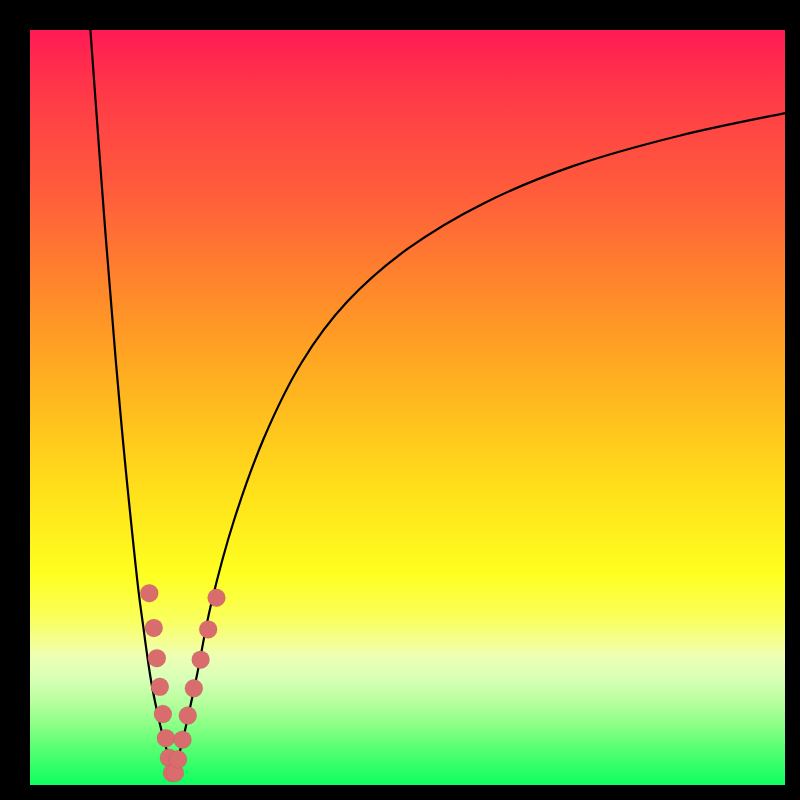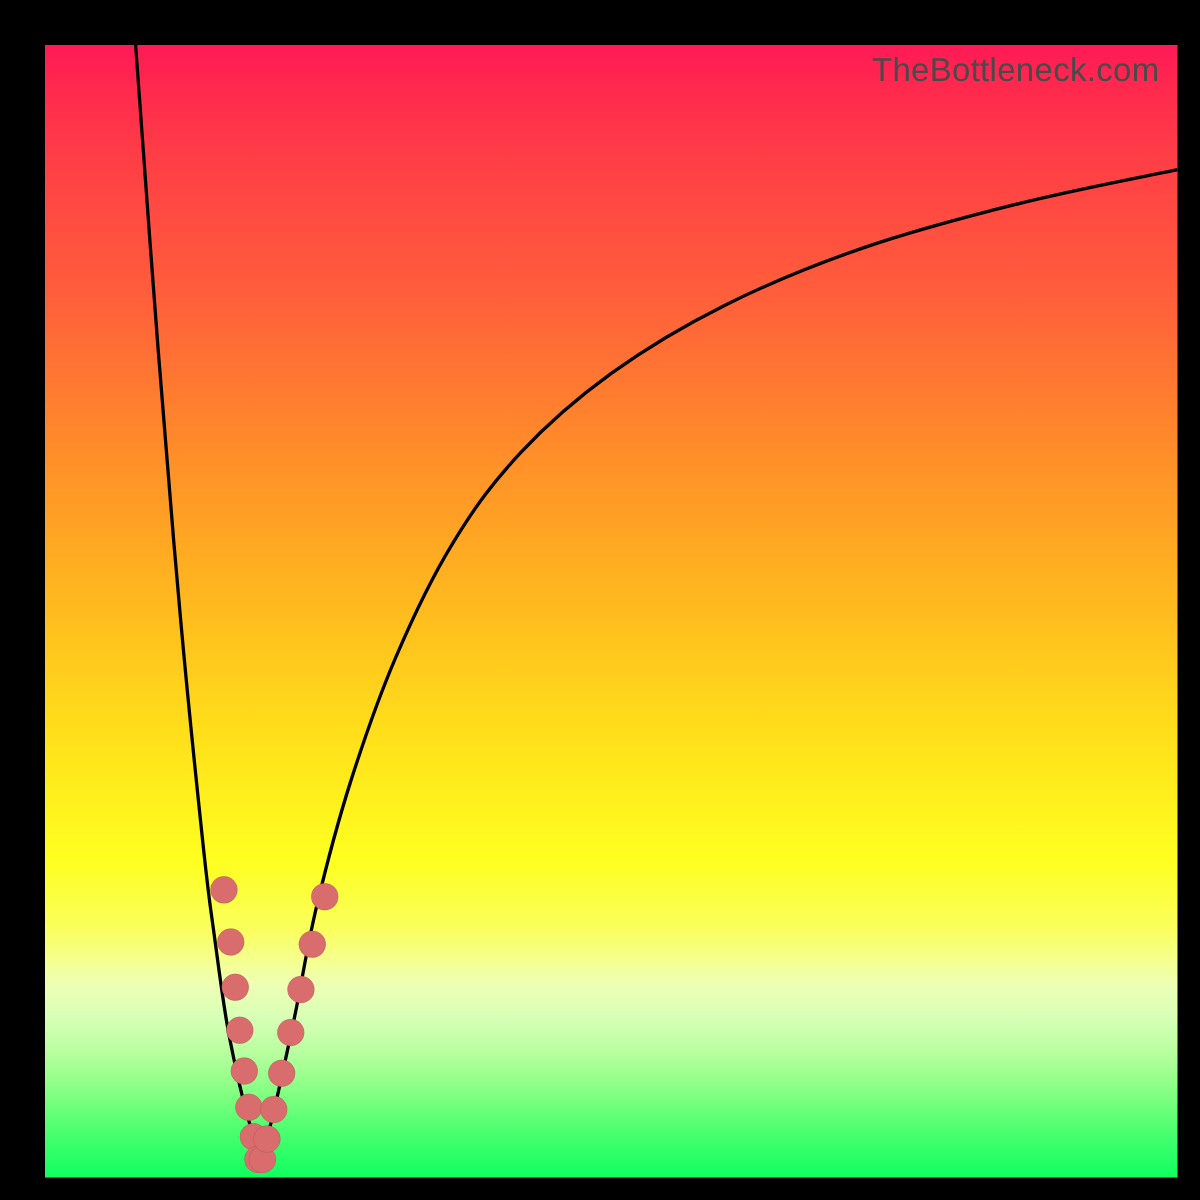--- a/index.html
+++ b/index.html
@@ -73,21 +73,20 @@
     stroke: rgba(0,0,0,0.12);
     stroke-width: 0.5;
   }
 </style>
 </head>
 <body>
 
 <div class="frame">
   <div class="plot-area">
 
-    <span class="watermark">TheBottleneck.com</span>
 
     <svg class="curves" viewBox="0 0 755 755">
       <path id="left-branch" class="curve" d="M 60.4 0 C 63.117999999999995 36.693000000000005, 70.06400000000001 134.54100000000003, 75.5 203.85000000000002 C 80.93599999999999 273.159, 85.16399999999999 325.254, 90.6 385.05 C 96.036 444.846, 101.62300000000002 497.99799999999993, 105.70000000000002 536.05 C 109.77700000000002 574.102, 110.53200000000001 576.065, 113.25 596.45 C 115.96799999999999 616.835, 118.082 632.992, 120.8 649.3 C 123.518 665.608, 125.63200000000002 674.819, 128.35000000000002 687.05 C 131.068 699.281, 133.18200000000002 707.737, 135.9 717.25 C 138.618 726.763, 142.09099999999998 735.823, 143.45 739.9"></path>
       <path id="right-branch" class="curve" d="M 143.45 739.9 C 144.809 735.823, 146.923 733.558, 151 717.25 C 155.077 700.942, 160.664 675.121, 166.1 649.3 C 171.536 623.4789999999999, 174.40499999999997 602.3389999999999, 181.2 573.8 C 187.995 545.261, 194.33700000000002 520.648, 203.85000000000002 490.75 C 213.36300000000003 460.85200000000003, 221.81900000000002 436.239, 234.05 407.7 C 246.281 379.161, 256.851 356.6619999999999, 271.8 332.19999999999993 C 286.749 307.73799999999994, 298.07399999999996 292.185, 317.09999999999997 271.8 C 336.126 251.41500000000002, 353.038 236.61700000000005, 377.5 218.95000000000005 C 401.962 201.28300000000004, 423.102 188.59899999999996, 453 173.64999999999998 C 482.898 158.701, 508.266 148.13100000000009, 543.6 135.9000000000001 C 578.934 123.6690000000001, 611.2479999999999 115.21300000000006, 649.3 105.70000000000005 C 687.352 96.18700000000003, 735.974 87.12699999999997, 755 83.04999999999995"></path>
       <g id="markers">
           <circle cx="119.29" cy="563.23" r="9" class="marker"></circle>
           <circle cx="123.81999999999998" cy="597.96" r="9" class="marker"></circle>
           <circle cx="126.84" cy="628.16" r="9" class="marker"></circle>
           <circle cx="129.85999999999999" cy="656.85" r="9" class="marker"></circle>
           <circle cx="132.88000000000002" cy="684.03" r="9" class="marker"></circle>

